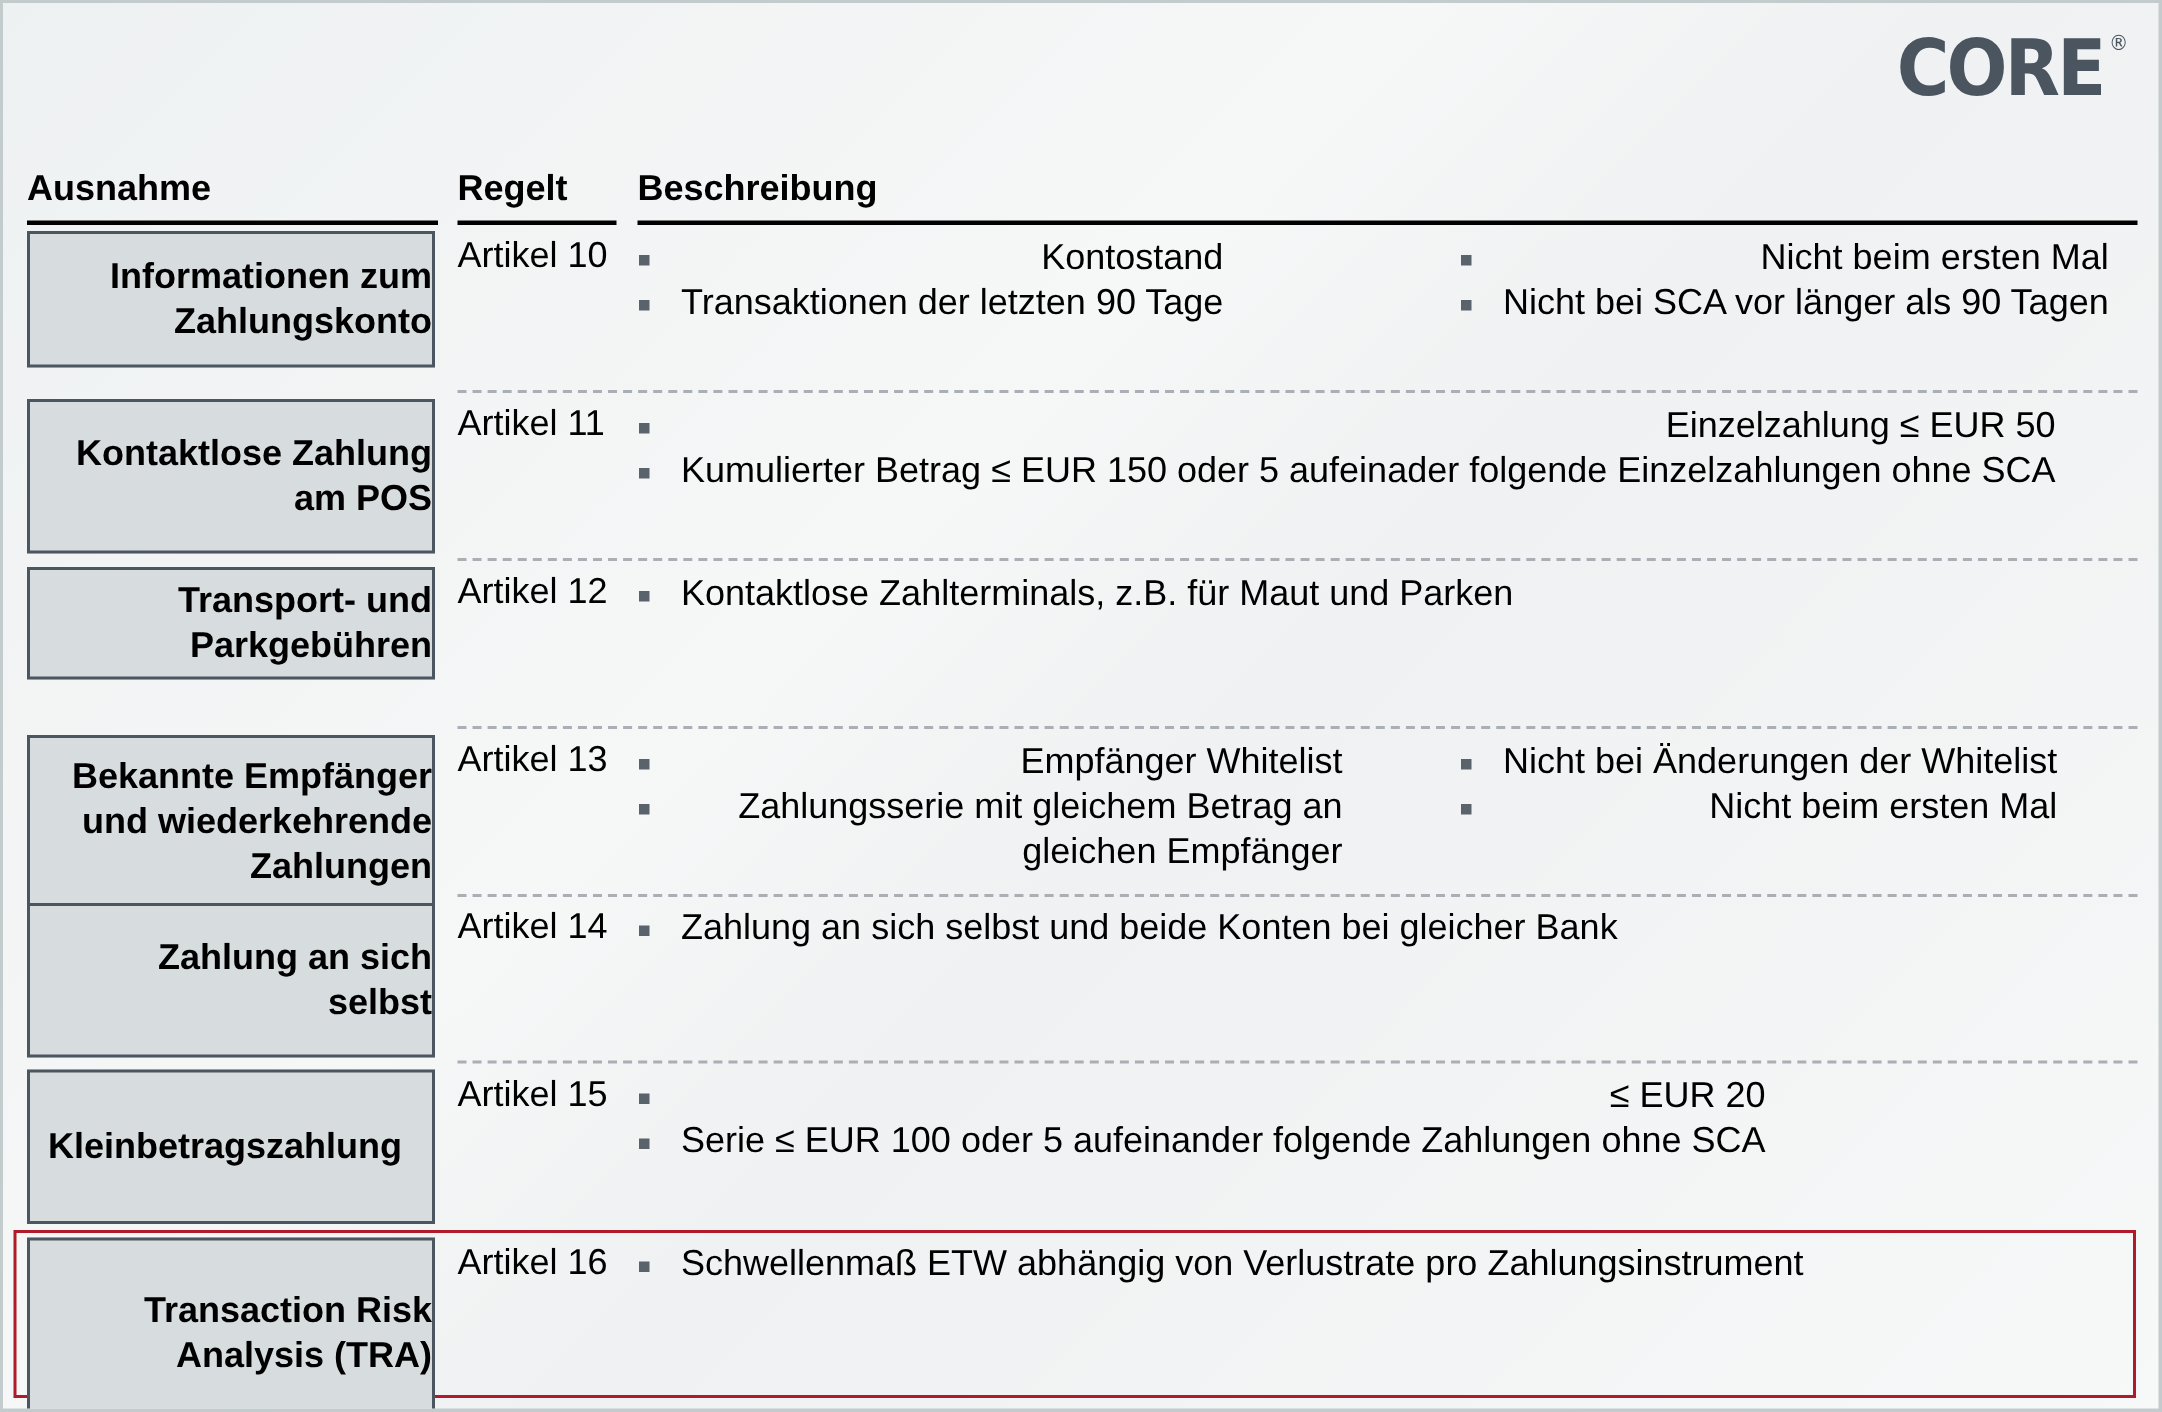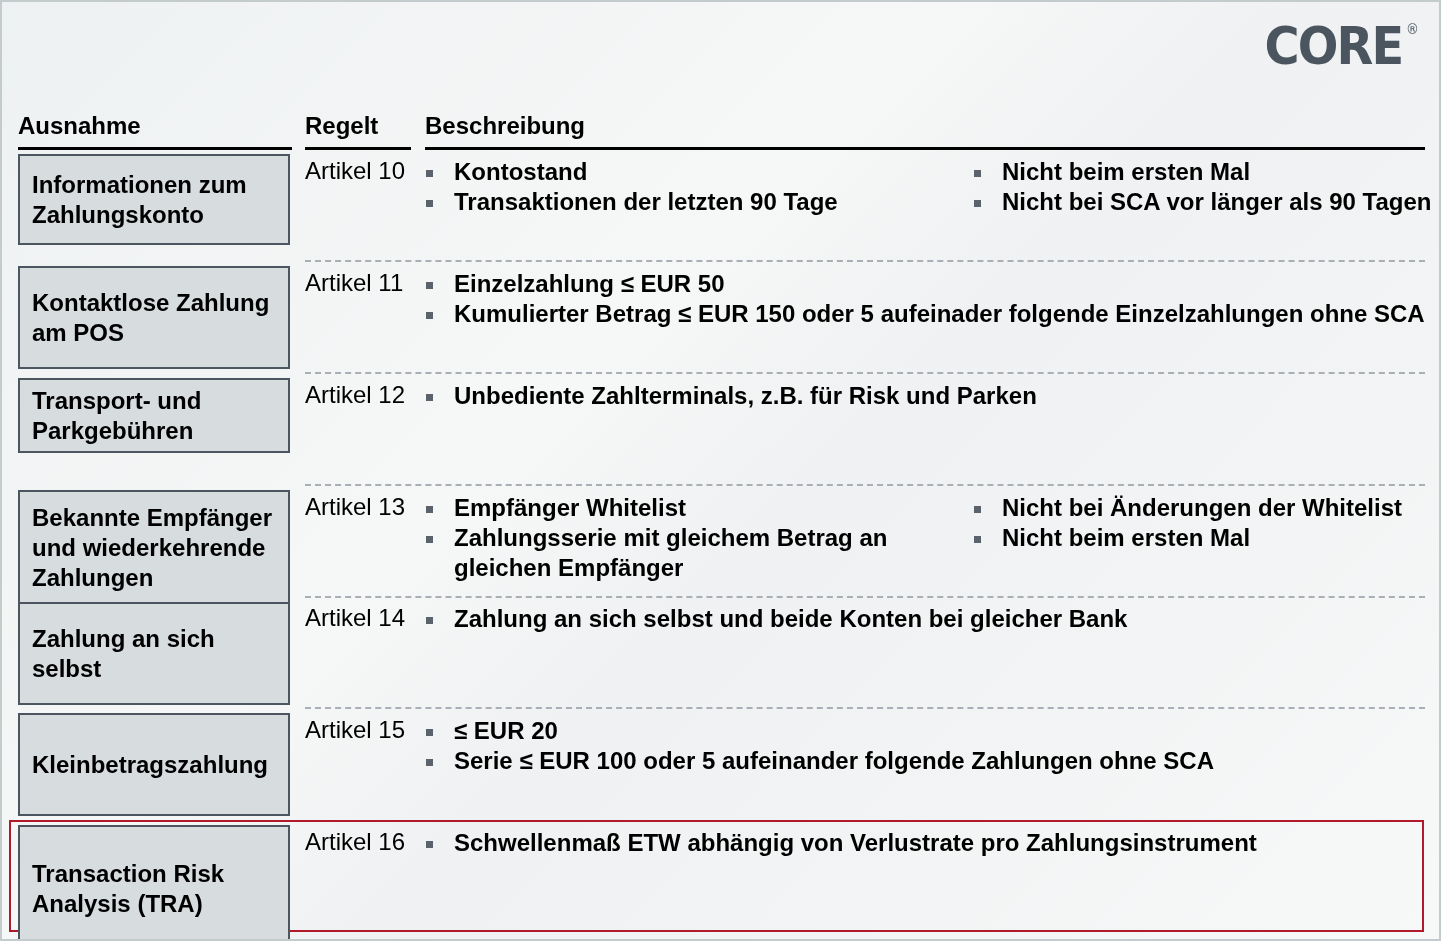--- a/index.html
+++ b/index.html
@@ -5,40 +5,41 @@
   html, body { margin:0; padding:0; }
   body {
     width:1441px; height:941px; overflow:hidden;
     font-family:"Liberation Sans", sans-serif;
     background:#c4cbcc;
   }
   .slide {
     position:absolute; left:2px; top:2px; width:1437px; height:937px;
     background: linear-gradient(135deg, #eef1f2 0%, #f6f7f7 40%, #eff1f2 55%, #f7f8f8 100%);
     overflow:hidden;
+    text-align:right;
   }
   .logo {
     position:absolute; right:20px; top:18px;
     font-family:"DejaVu Sans", sans-serif; font-weight:bold;
     font-size:52px; letter-spacing:-2px; color:#4a5560; line-height:1;
     transform:scaleX(0.92); transform-origin:right top;
   }
   .logo sup { font-size:14px; font-weight:normal; vertical-align:top; position:relative; top:2px; margin-left:4px; letter-spacing:0; }
 
   .hdr { position:absolute; top:110px; font-weight:bold; font-size:24px; color:#000; }
   .hdr-line { position:absolute; top:145px; height:3px; background:#000; }
   .box {
     position:absolute; left:16px; width:272px;
     background:#d7dcdf; border:2px solid #4c5660;
     display:flex; align-items:center; box-sizing:border-box;
     padding-left:12px;
     font-weight:bold; font-size:24px; line-height:30px; color:#000;
   }
   .art { position:absolute; left:303px; font-size:24px; color:#000; }
-  .col { position:absolute;font-weight:bold; }
+  .col { position:absolute; }
   .item { position:relative; font-size:24px; line-height:30px; color:#000; padding-left:29px; }
   .item::before {
     content:""; position:absolute; left:1px; top:13px; width:7px; height:7px; background:#5a636c;
   }
   .dash { position:absolute; left:303px; width:1120px; height:0; border-top:2px dashed #a9afb4; }
   .highlight {
     position:absolute; left:7px; top:818px; width:1415px; height:112px;
     border:2px solid #b01a2b; box-sizing:border-box;
   }
 </style>
@@ -71,21 +72,21 @@
   <div class="art" style="top:267px">Artikel 11</div>
   <div class="col" style="left:423px;top:267px">
     <div class="item">Einzelzahlung ≤ EUR 50</div>
     <div class="item">Kumulierter Betrag ≤ EUR 150 oder 5 aufeinader folgende Einzelzahlungen ohne SCA</div>
   </div>
   <div class="dash" style="top:370px"></div>
 
   <div class="box" style="top:376px;height:75px">Transport- und Parkgebühren</div>
   <div class="art" style="top:379px">Artikel 12</div>
   <div class="col" style="left:423px;top:379px">
-    <div class="item">Unbediente Zahlterminals, z.B. für Risk und Parken</div>
+    <div class="item">Kontaktlose Zahlterminals, z.B. für Maut und Parken</div>
   </div>
   <div class="dash" style="top:482px"></div>
 
   <div class="box" style="top:488px;height:116px;line-height:30px">Bekannte Empfänger und wiederkehrende Zahlungen</div>
   <div class="art" style="top:491px">Artikel 13</div>
   <div class="col" style="left:423px;top:491px;width:470px">
     <div class="item">Empfänger Whitelist</div>
     <div class="item">Zahlungsserie mit gleichem Betrag an gleichen Empfänger</div>
   </div>
   <div class="col" style="left:971px;top:491px">

